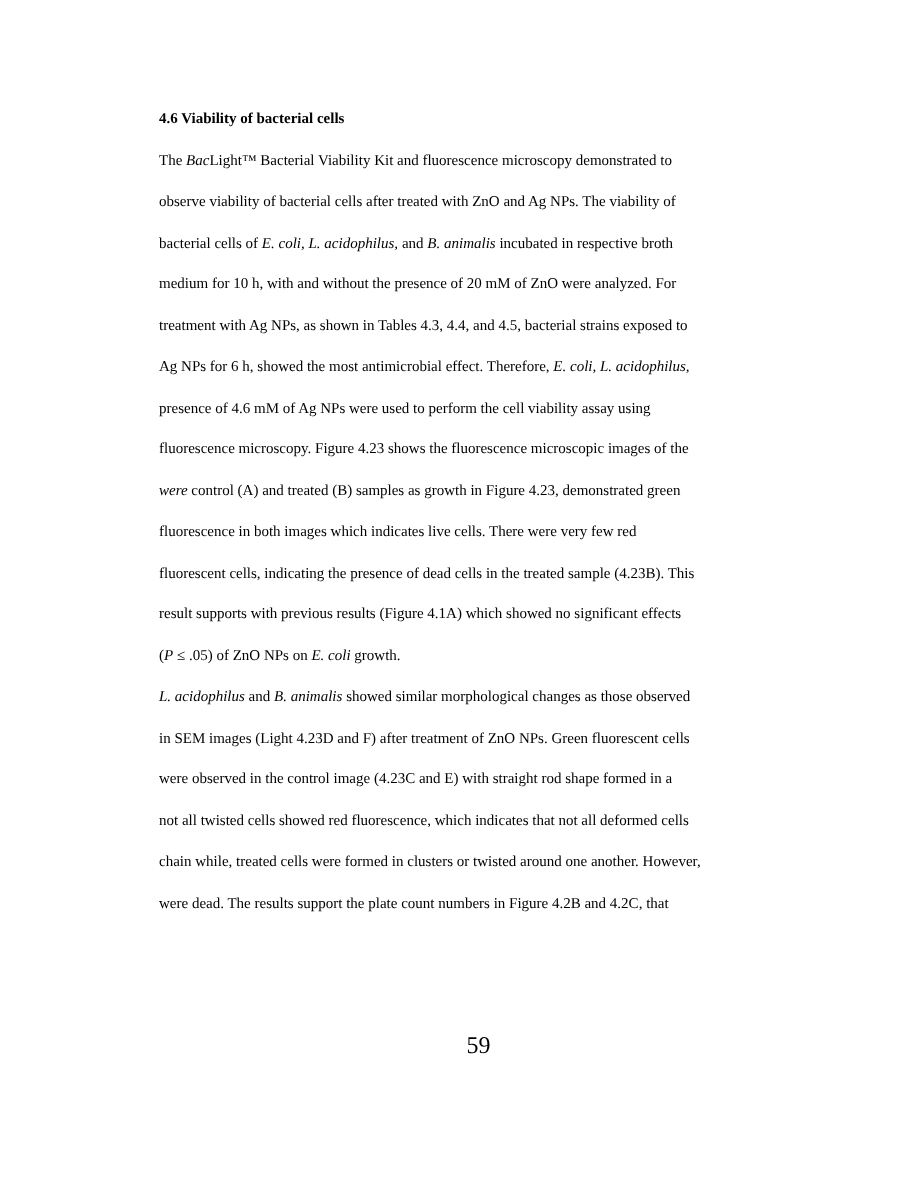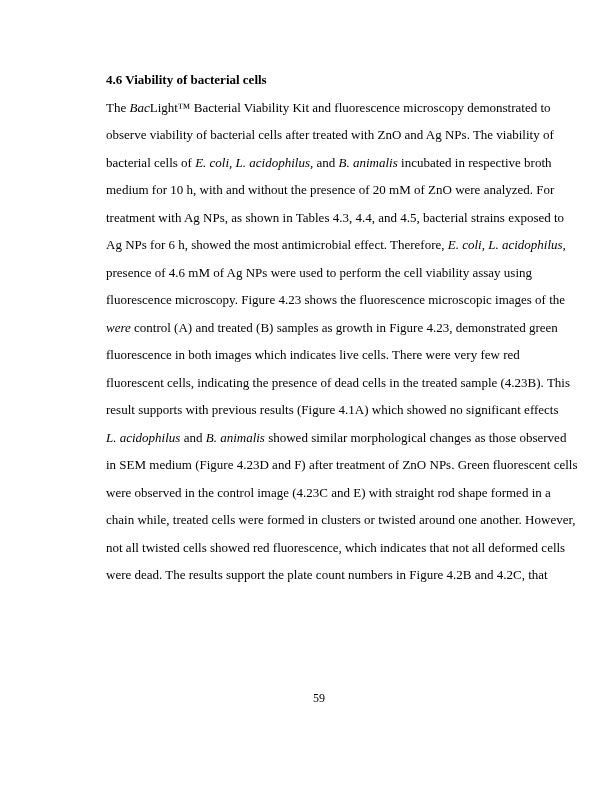--- a/index.html
+++ b/index.html
@@ -22,38 +22,38 @@
   }
   .content {
     position: absolute;
     left: 106px;
     top: 66px;
     width: 430px;
   }
   .line {
     height: 27.5px;
     line-height: 27.5px;
-    font-size: 13px;
+    font-size: 10px;
     white-space: pre;
     color: #000000;
   }
   .line.heading {
     font-weight: bold;
   }
   .italic {
     font-style: italic;
     margin-top: 24px;
   }
   .page-number {
     position: absolute;
     left: 106px;
     top: 688px;
     width: 426px;
     text-align: center;
-    font-size: 12px;
+    font-size: 16px;
     line-height: 20px;
     color: #000000;
   }
 </style>
 </head>
 <body style="background: rgb(255, 255, 255);">
 
 <div class="page" style="background: rgb(255, 255, 255); color: rgb(0, 0, 0);">
   <div class="content">
     <div class="line heading">4.6 Viability of bacterial cells</div>
@@ -63,22 +63,23 @@
         <div class="line"><span>bacterial cells of </span><span class="italic">E. coli, L. acidophilus,</span><span> and </span><span class="italic">B. animalis</span><span> incubated in respective broth</span></div>
         <div class="line"><span>medium for 10 h, with and without the presence of 20 mM of ZnO were analyzed. For</span></div>
         <div class="line"><span>treatment with Ag NPs, as shown in Tables 4.3, 4.4, and 4.5, bacterial strains exposed to</span></div>
         <div class="line"><span>Ag NPs for 6 h, showed the most antimicrobial effect. Therefore, </span><span class="italic">E. coli, L. acidophilus,</span></div>
         <div class="line"><span>presence of 4.6 mM of Ag NPs were used to perform the cell viability assay using</span></div>
         <div class="line"><span>fluorescence microscopy. Figure 4.23 shows the fluorescence microscopic images of the</span></div>
         <div class="line"><span class="italic">were</span><span> control (A) and treated (B) samples as growth in Figure 4.23, demonstrated green</span></div>
         <div class="line"><span>fluorescence in both images which indicates live cells. There were very few red</span></div>
         <div class="line"><span>fluorescent cells, indicating the presence of dead cells in the treated sample (4.23B). This</span></div>
         <div class="line"><span>result supports with previous results (Figure 4.1A) which showed no significant effects</span></div>
+        <div class="line"><span>(</span><span class="italic">P</span><span> ≤ .05) of ZnO NPs on </span><span class="italic">E. coli</span><span> growth.</span></div>
         <div class="line"><span class="italic">L. acidophilus</span><span> and </span><span class="italic">B. animalis</span><span> showed similar morphological changes as those observed</span></div>
-        <div class="line"><span>in SEM medium (Figure 4.23D and F) after treatment of ZnO NPs. Green fluorescent cells</span></div>
+        <div class="line"><span>in SEM images (Light 4.23D and F) after treatment of ZnO NPs. Green fluorescent cells</span></div>
         <div class="line"><span>were observed in the control image (4.23C and E) with straight rod shape formed in a</span></div>
+        <div class="line"><span>not all twisted cells showed red fluorescence, which indicates that not all deformed cells</span></div>
         <div class="line"><span>chain while, treated cells were formed in clusters or twisted around one another. However,</span></div>
-        <div class="line"><span>not all twisted cells showed red fluorescence, which indicates that not all deformed cells</span></div>
         <div class="line"><span>were dead. The results support the plate count numbers in Figure 4.2B and 4.2C, that</span></div>
       </div>
   </div>
   <div class="page-number">59</div>
 </div>
 
 </body></html>

